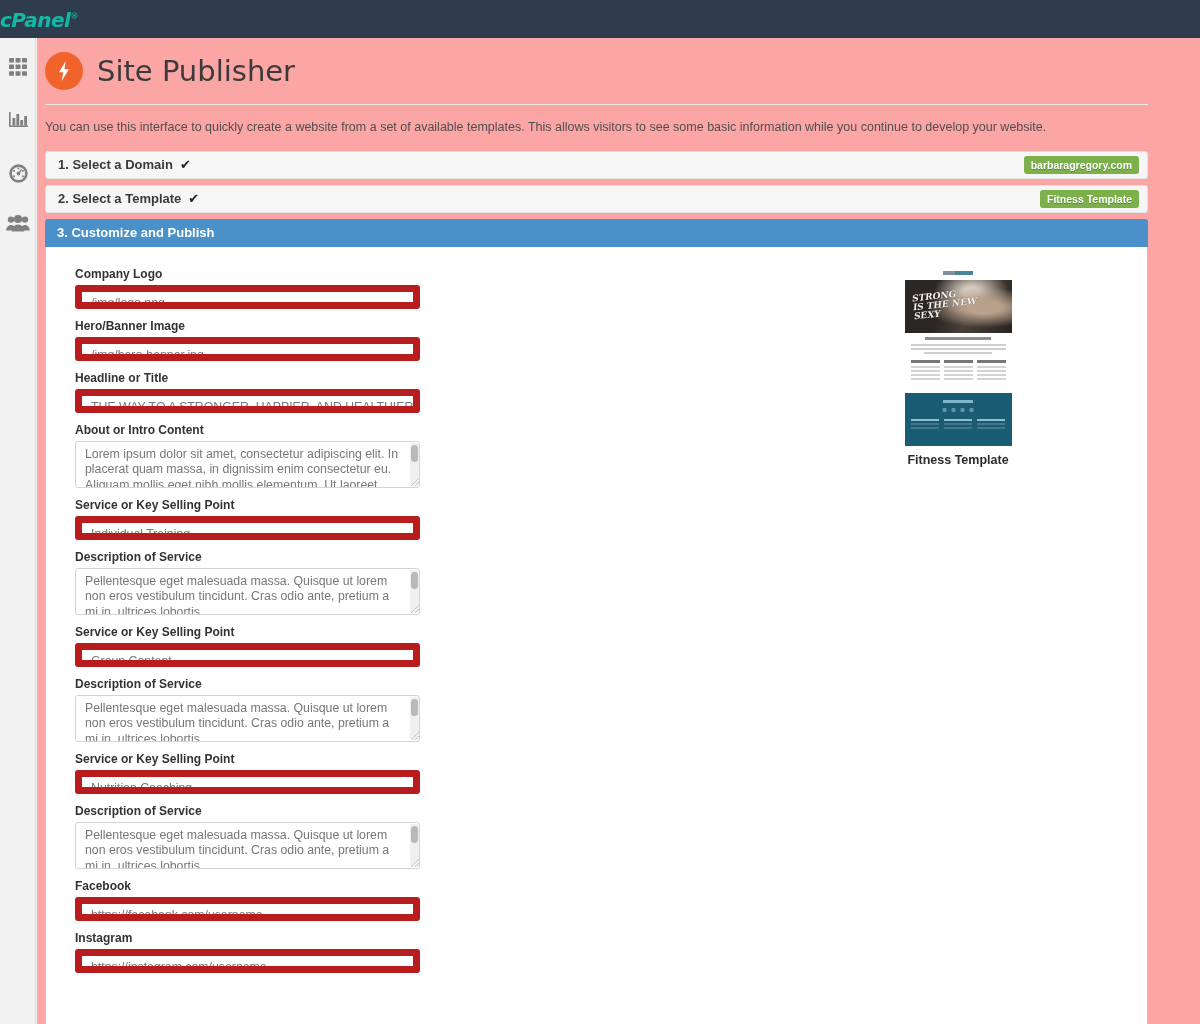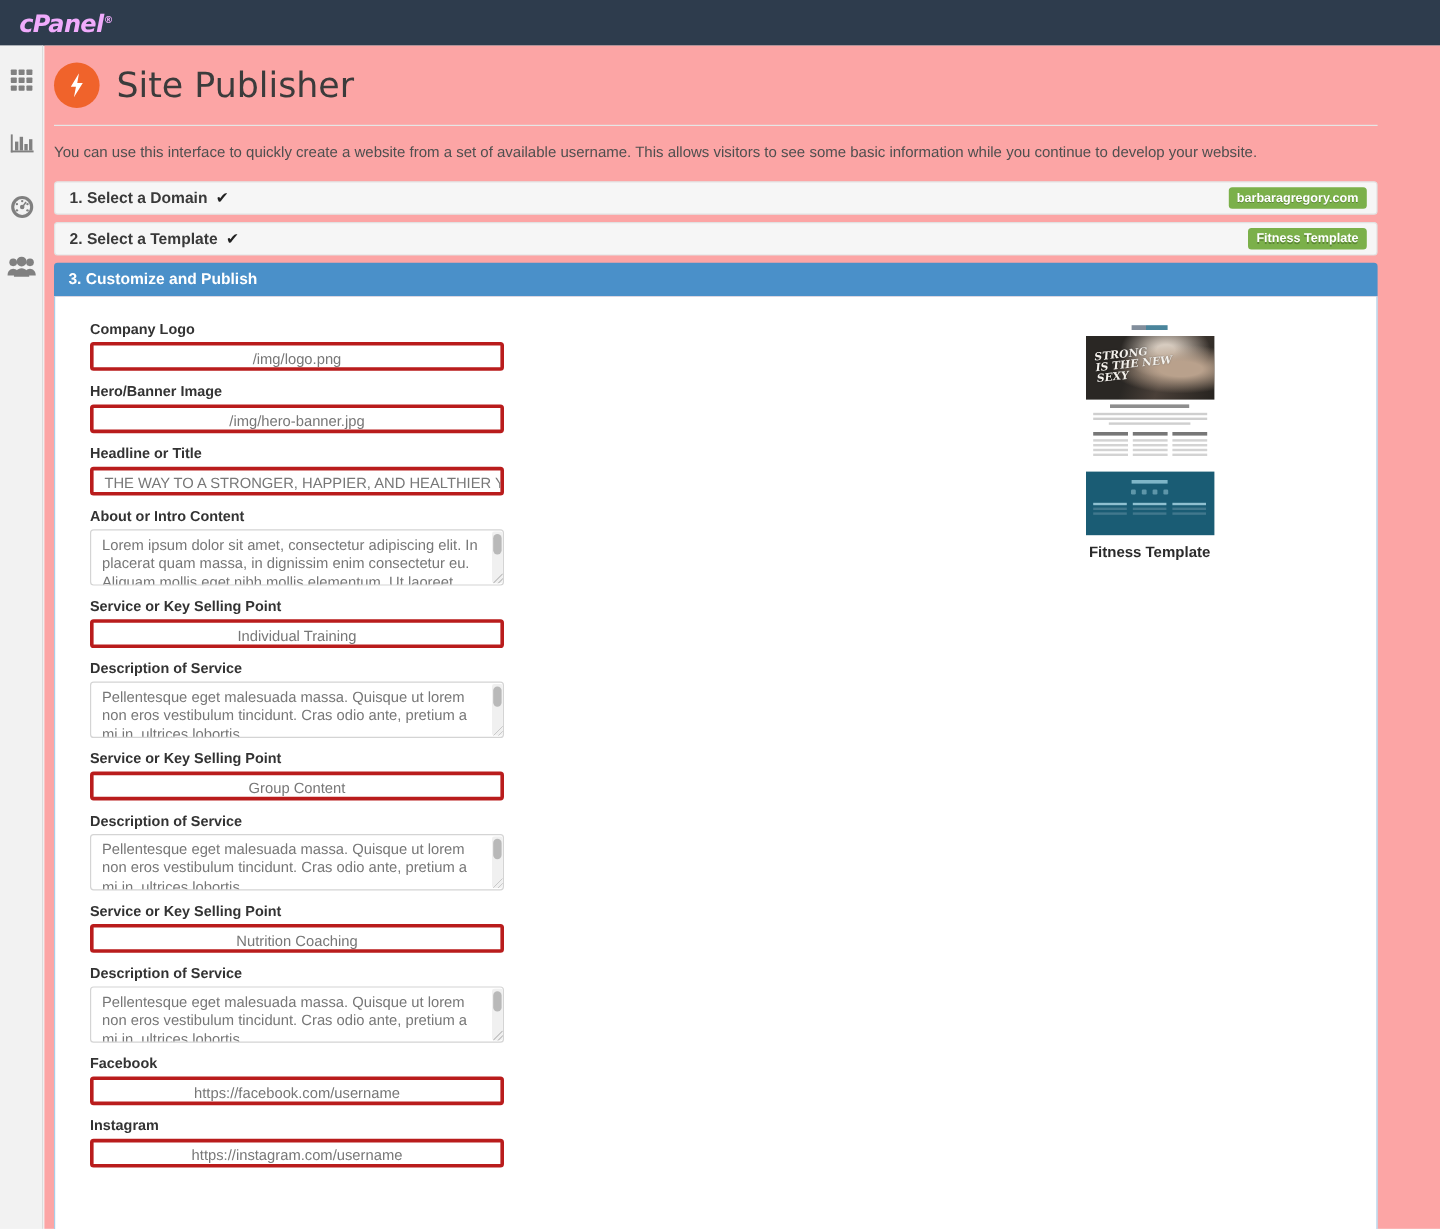--- a/index.html
+++ b/index.html
@@ -10,22 +10,22 @@
     overflow: hidden;
   }
 
   
   .topbar {
     position: absolute; top: 0; left: 0;
     width: 1200px; height: 38px;
     background: #2e3c4d;
   }
   .cpanel-logo {
-    position: absolute; left: 16px; top: 8px;
-    color: #f0abfc;
+    position: absolute; left: 0; top: 8px;
+    color: #14b8a6;
     font-size: 20px; font-weight: bold; font-style: italic;
     letter-spacing: -0.5px;
     font-family: "DejaVu Sans", sans-serif;
   }
   .cpanel-logo .reg { font-size: 8px; vertical-align: super; font-style: normal; }
 
   
   .rail {
     position: absolute; left: 0; top: 38px;
     width: 36px; height: 986px;
@@ -119,28 +119,28 @@
   
   .form-col { width: 345px; margin-left: 29px; }
   .field { margin-bottom: 10px; }
   .field-label {
     display: block;
     font-size: 12px; font-weight: bold; color: #333;
     margin-bottom: 4px;
   }
   .txt {
     width: 345px; height: 24px;
-    border: 3px solid #b91c1c;
+    border: 7px solid #b91c1c;
     border-radius: 3px;
     padding: 0 9px;
     font-size: 12.3px; color: #777;
     font-family: "Liberation Sans", sans-serif;
     background: #fff;
     line-height: 22px;
-    overflow: hidden; white-space: nowrap; text-align: center;
+    overflow: hidden; white-space: nowrap;
   }
   .ta-wrap { position: relative; width: 346px; }
   .ta {
     width: 345px; height: 47px;
     border: 1px solid #d4d4d4;
     border-radius: 3px;
     padding: 5px 16px 0 9px;
     font-size: 12.3px; color: #777;
     line-height: 15.5px;
     background: #fff;
@@ -317,21 +317,21 @@
 
   <div class="page-head">
     <div class="app-icon">
       <svg class="bolt" viewBox="0 0 14 20">
         <polygon points="8.8,0 2,11.2 6.3,11.2 4.6,20 12,8.2 7.4,8.2" fill="#ffffff"></polygon>
       </svg>
     </div>
     <h1 class="page-title">Site Publisher</h1>
   </div>
   <div class="head-rule"></div>
-  <p class="intro-text">You can use this interface to quickly create a website from a set of available username. This allows visitors to see some basic information while you continue to develop your website.</p>
+  <p class="intro-text">You can use this interface to quickly create a website from a set of available templates. This allows visitors to see some basic information while you continue to develop your website.</p>
 
   <div class="accordion">
 
     <div class="acc-row">
       <span class="acc-row-label">1. Select a Domain</span>
       <span class="check">✔</span>
       <span class="badge">barbaragregory.com</span>
     </div>
 
     <div class="acc-row">

